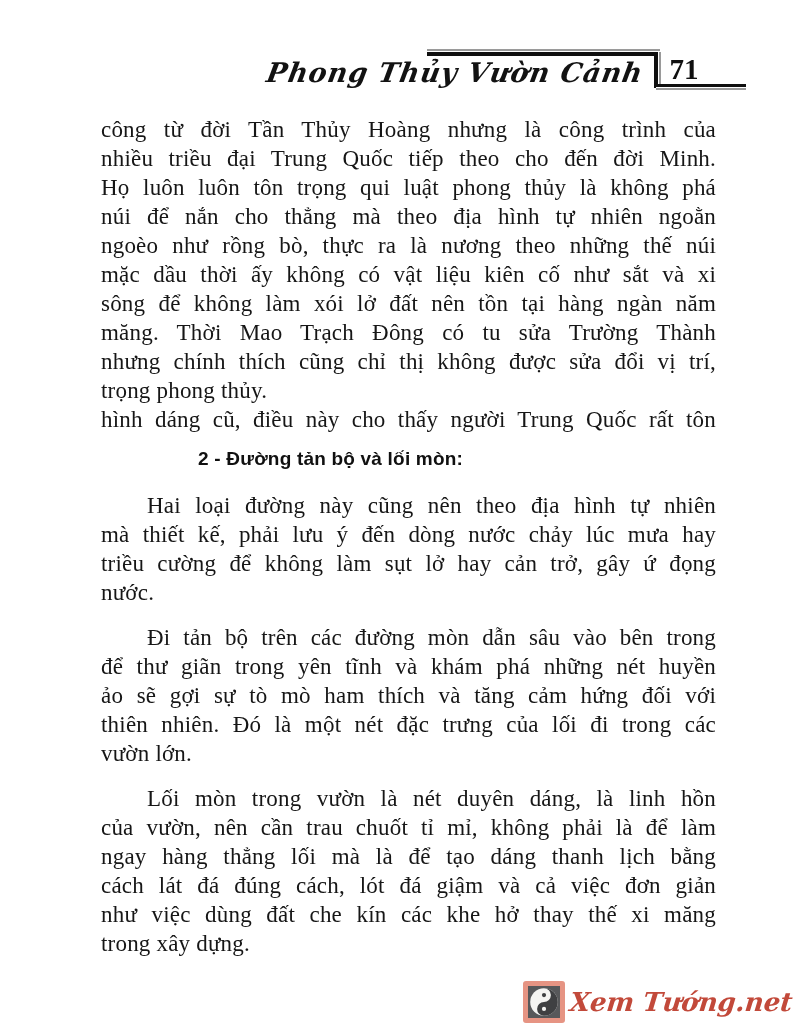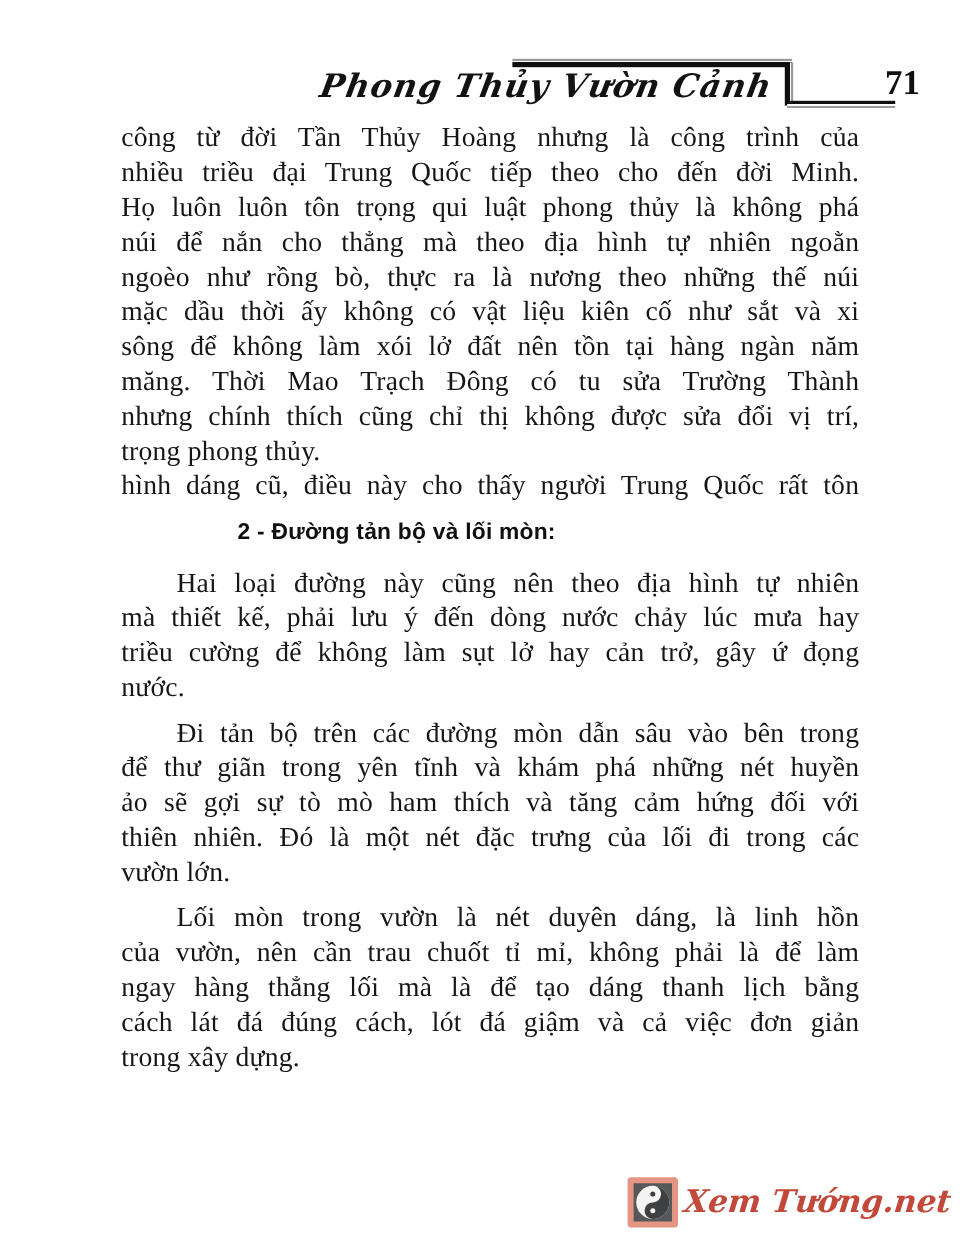--- a/index.html
+++ b/index.html
@@ -27,30 +27,30 @@
   }
   .page-title{
     position:absolute;right:157px;top:57px;
     font-family:"DejaVu Serif","Liberation Serif",serif;
     font-style:italic;font-weight:bold;
     font-size:27px;letter-spacing:1px;
     transform:skewX(-10deg);
     color:#121212;white-space:nowrap;
   }
   .page-number{
-    position:absolute;left:720px;top:53px;width:64px;
+    position:absolute;left:652px;top:53px;width:64px;
     text-align:center;
     font-family:"Liberation Serif",serif;
     font-weight:bold;font-size:29px;color:#101010;
   }
   
   .body-text{
     position:absolute;left:101px;top:99px;width:615px;
   }
-  .paragraph{margin:1px 0 9px 0;}
+  .paragraph{margin:16px 0 9px 0;}
   .text-line{
     font-size:23px;line-height:29px;
     text-align:justify;text-align-last:justify;
     letter-spacing:0.2px;
     white-space:normal;
   }
   .text-line.last{text-align-last:left;}
   .text-line.indent{padding-left:46px;}
   .section-heading{
     margin:9px 0 11px 97px;
@@ -118,20 +118,21 @@
         <div class="text-line">để thư giãn trong yên tĩnh và khám phá những nét huyền</div>
         <div class="text-line">ảo sẽ gợi sự tò mò ham thích và tăng cảm hứng đối với</div>
         <div class="text-line">thiên nhiên. Đó là một nét đặc trưng của lối đi trong các</div>
         <div class="text-line last">vườn lớn.</div>
       </div>
       <div class="paragraph">
         <div class="text-line indent">Lối mòn trong vườn là nét duyên dáng, là linh hồn</div>
         <div class="text-line">của vườn, nên cần trau chuốt tỉ mỉ, không phải là để làm</div>
         <div class="text-line">ngay hàng thẳng lối mà là để tạo dáng thanh lịch bằng</div>
         <div class="text-line">cách lát đá đúng cách, lót đá giậm và cả việc đơn giản</div>
+        <div class="text-line">như việc dùng đất che kín các khe hở thay thế xi măng</div>
         <div class="text-line last">trong xây dựng.</div>
       </div>
     </main>
 
   <div class="watermark">
     <div class="yy-box" style="border-color: rgb(230, 148, 131); background: rgb(87, 88, 90);">
       <svg width="30" height="30" viewBox="0 0 100 100" aria-hidden="true">
         <circle cx="50" cy="50" r="46" fill="#f4f4f2"></circle>
         <path d="M50 4a46 46 0 0 1 0 92 23 23 0 0 1 0-46 23 23 0 0 0 0-46z" fill="#3f4042"></path>
         <circle cx="50" cy="27" r="7" fill="#3f4042"></circle>

